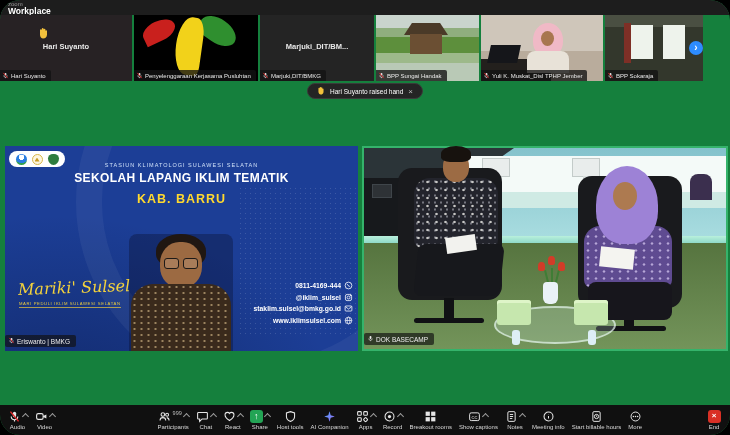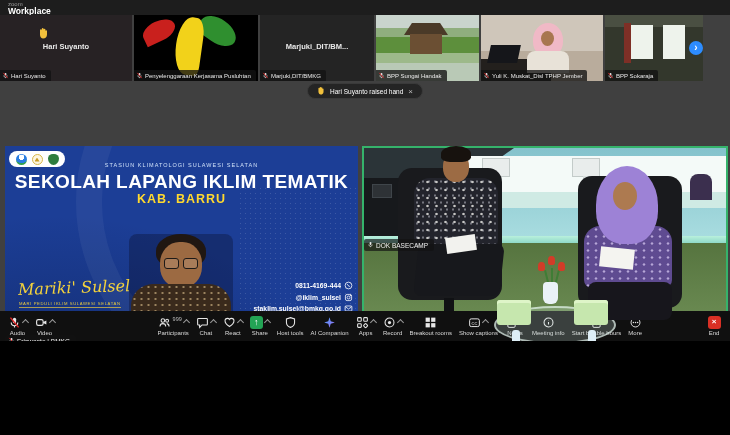--- a/index.html
+++ b/index.html
@@ -1,17 +1,17 @@
 <!DOCTYPE html>
 <html><head>
 <meta charset="utf-8">
 <style>
   html,body{margin:0;padding:0;background:#000;}
-  .stage{position:relative;width:730px;height:341px;background:#404040;overflow:hidden;
-         font-family:"Liberation Sans",sans-serif;-webkit-font-smoothing:antialiased;}
+  .stage{position:relative;width:730px;height:435px;background:#15803d;overflow:hidden;
+         font-family:"Liberation Sans",sans-serif;border-radius:20px;-webkit-font-smoothing:antialiased;}
 
   
   .topbar{position:absolute;top:0;left:0;right:0;height:15px;background:#1d1d1d;color:#fff;padding:1px 0 0 8px;box-sizing:border-box;}
   .zoom-word{font-size:6px;color:#9a9a9a;line-height:6px;}
   .wp-word{font-size:8.5px;font-weight:bold;line-height:8px;}
 
   
   .strip{position:absolute;top:15px;left:0;height:66px;display:flex;gap:2px;}
   .thumb{position:relative;height:66px;flex:none;background:#1f1f1f;overflow:hidden;}
   .t-label{position:absolute;left:0;bottom:0;display:flex;align-items:center;gap:2px;
@@ -52,21 +52,21 @@
   .dots{position:absolute;right:0;top:40px;width:120px;height:150px;
         background-image:radial-gradient(rgba(255,255,255,.14) .5px,transparent 1px);background-size:5px 5px;}
   .logo-pill{position:absolute;left:4px;top:5px;width:56px;height:16px;background:#fff;border-radius:9px;
              display:flex;align-items:center;justify-content:space-around;padding:0 4px;box-sizing:border-box;}
   .logo{width:11px;height:11px;border-radius:50%;}
   .logo-bmkg{background:radial-gradient(circle at 50% 30%,#fff 0 28%,#2a7de1 30% 62%,#35a14e 64%);}
   .logo-garuda{background:#fdf6e0;border:1px solid #d8b84a;box-sizing:border-box;position:relative;}
   .logo-garuda::after{content:"";position:absolute;left:2px;top:3px;width:5px;height:4px;background:#c99b23;clip-path:polygon(50% 0,0 100%,100% 100%);}
   .logo-shield{background:#2f7d3e;border-radius:45% 45% 50% 50%/40% 40% 60% 60%;}
   .slide-org{position:absolute;left:0;right:0;top:16px;text-align:center;color:#cfe0f8;font-size:5.5px;letter-spacing:1px;}
-  .slide-title{position:absolute;left:0;right:0;top:25px;text-align:center;color:#fff;font-weight:bold;font-size:19px;letter-spacing:.4px;}
+  .slide-title{position:absolute;left:0;right:0;top:25px;text-align:center;color:#fff;font-weight:bold;font-size:12px;letter-spacing:.4px;}
   .slide-sub{position:absolute;left:0;right:0;top:46px;text-align:center;color:#ffd92e;font-weight:bold;font-size:12.5px;letter-spacing:1px;}
   .script{position:absolute;left:13px;top:132px;color:#f3d23c;font-family:"DejaVu Serif",serif;font-style:italic;
           font-size:16px;transform:rotate(-2deg);}
   .script-sub{position:absolute;left:14px;top:155px;color:#e9c93f;font-size:4.2px;letter-spacing:.6px;border-bottom:1px solid rgba(233,201,63,.7);padding-bottom:1px;}
   .date-badge{position:absolute;left:10px;top:163px;height:21px;line-height:21px;background:#fff;border-radius:11px;
               color:#16337e;font-weight:bold;font-size:11px;padding:0 13px;}
   .contacts{position:absolute;right:5px;top:135px;display:flex;flex-direction:column;gap:2.5px;align-items:flex-end;}
   .c-row{display:flex;align-items:center;gap:3px;color:#fff;font-size:6.8px;font-weight:bold;white-space:nowrap;}
   .c-ic{width:9px;height:9px;flex:none;}
   

